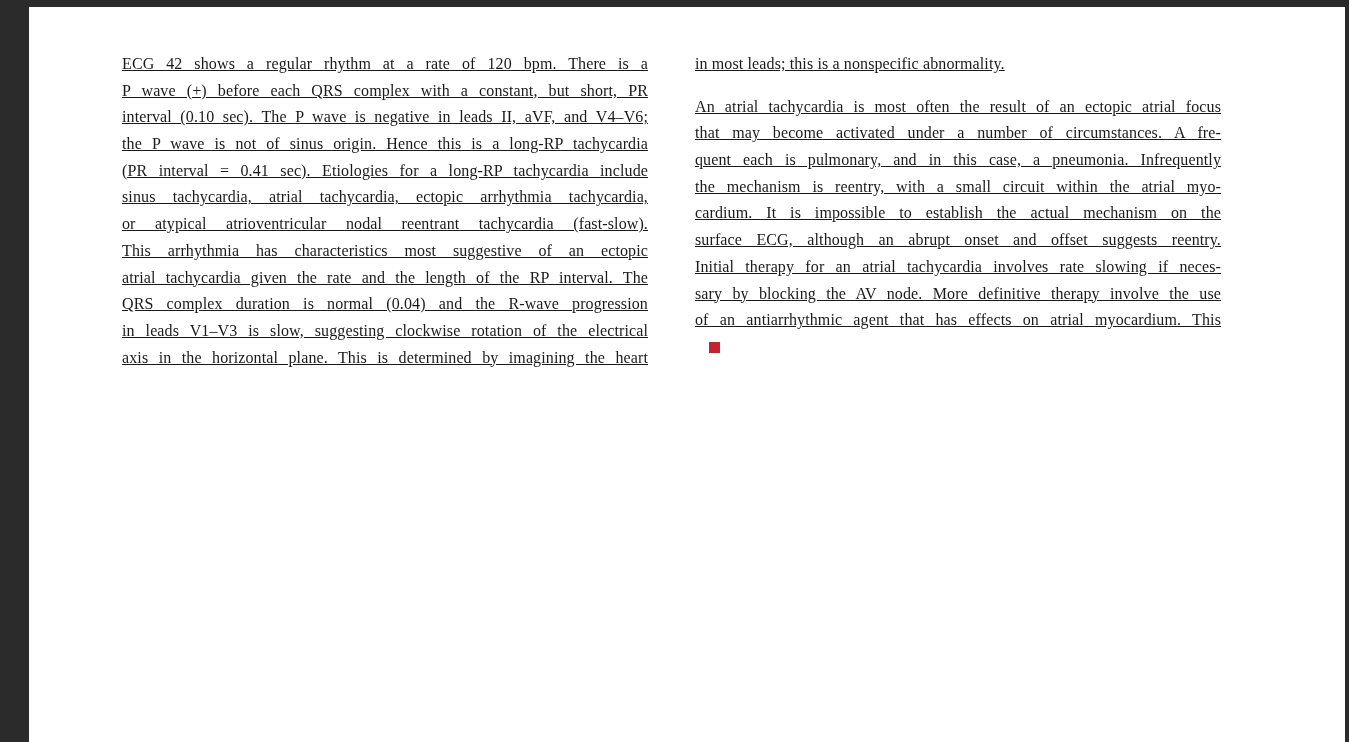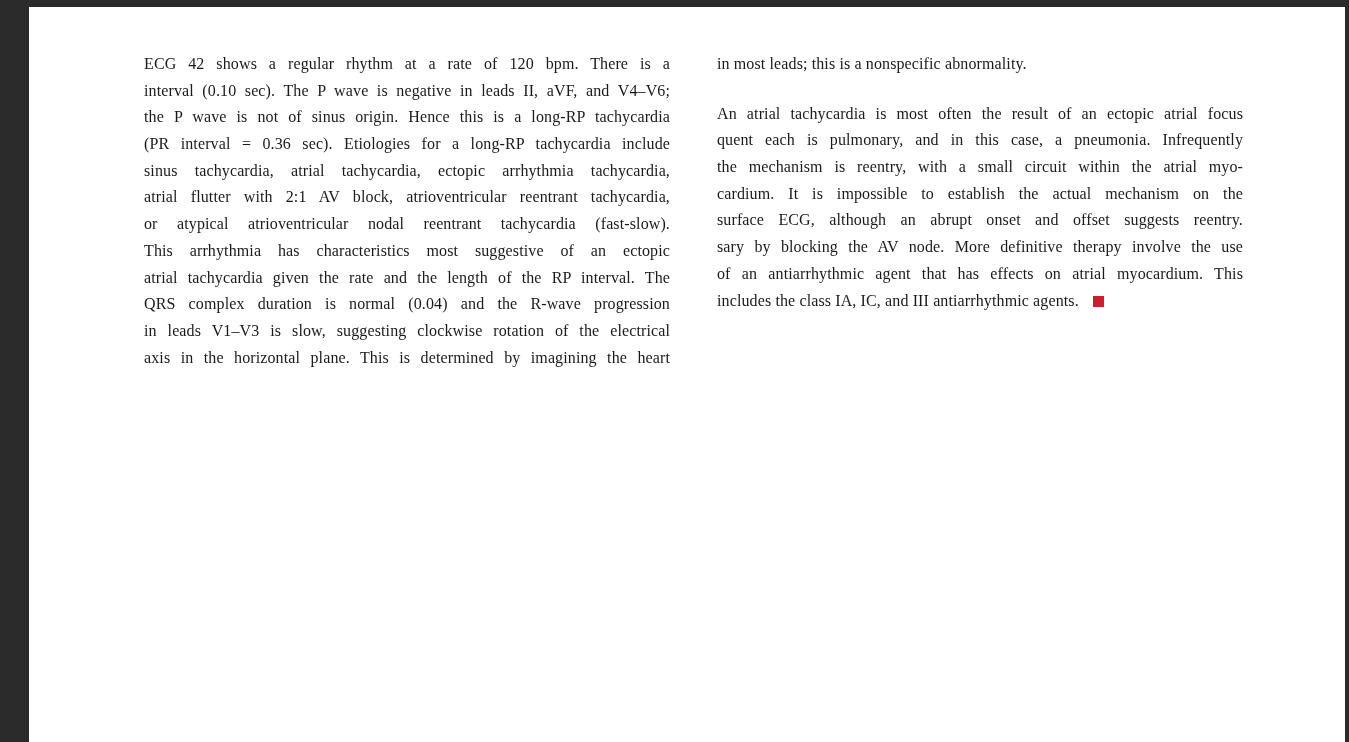--- a/index.html
+++ b/index.html
@@ -28,43 +28,44 @@
     background: #2b2b2b;
   }
   .frame-right {
     position: absolute;
     right: 0; top: 0;
     width: 4px; height: 742px;
     background: #2b2b2b;
   }
   .page {
     position: absolute;
-    left: 144px;
+    left: 122px;
     top: 51px;
     width: 1100px;
     display: flex;
     gap: 47px;
+    text-decoration: underline;
   }
   .col {
     width: 526px;
     font-size: 16px;
     line-height: 26.7px;
     letter-spacing: 0.12px;
   }
   .line {
     text-align: justify;
     text-align-last: justify;
     white-space: normal;
     height: 26.7px;
   }
   .line.par-end {
     text-align-last: left;
   }
   .para-2 {
-    margin-top: 23px;
+    margin-top: 16px;
   }
   .end-marker {
     display: inline-block;
     width: 11px;
     height: 11px;
     background: #cc1f2e;
     margin-left: 14px;
     transform: translateY(1px);
   }
 </style>
@@ -72,44 +73,46 @@
 <body>
 
 <div class="frame-top"></div>
 <div class="frame-left"></div>
 <div class="frame-right"></div>
 
 <main class="page">
 
   <section class="col">
     <div class="line">ECG 42 shows a regular rhythm at a rate of 120 bpm. There is a</div>
+    <div class="line">P wave (+) before each QRS complex with a constant, but short, PR</div>
     <div class="line">interval (0.10 sec). The P wave is negative in leads II, aVF, and V4–V6;</div>
     <div class="line">the P wave is not of sinus origin. Hence this is a long-RP tachycardia</div>
-    <div class="line">(PR interval = 0.36 sec). Etiologies for a long-RP tachycardia include</div>
+    <div class="line">(PR interval = 0.41 sec). Etiologies for a long-RP tachycardia include</div>
     <div class="line">sinus tachycardia, atrial tachycardia, ectopic arrhythmia tachycardia,</div>
-    <div class="line">atrial flutter with 2:1 AV block, atrioventricular reentrant tachycardia,</div>
     <div class="line">or atypical atrioventricular nodal reentrant tachycardia (fast-slow).</div>
     <div class="line">This arrhythmia has characteristics most suggestive of an ectopic</div>
     <div class="line">atrial tachycardia given the rate and the length of the RP interval. The</div>
     <div class="line">QRS complex duration is normal (0.04) and the R-wave progression</div>
     <div class="line">in leads V1–V3 is slow, suggesting clockwise rotation of the electrical</div>
     <div class="line">axis in the horizontal plane. This is determined by imagining the heart</div>
   </section>
 
   <section class="col">
     <div class="para">
       <div class="line par-end">in most leads; this is a nonspecific abnormality.</div>
     </div>
     <div class="para para-2">
       <div class="line">An atrial tachycardia is most often the result of an ectopic atrial focus</div>
+      <div class="line">that may become activated under a number of circumstances. A fre-</div>
       <div class="line">quent each is pulmonary, and in this case, a pneumonia. Infrequently</div>
       <div class="line">the mechanism is reentry, with a small circuit within the atrial myo-</div>
       <div class="line">cardium. It is impossible to establish the actual mechanism on the</div>
       <div class="line">surface ECG, although an abrupt onset and offset suggests reentry.</div>
+      <div class="line">Initial therapy for an atrial tachycardia involves rate slowing if neces-</div>
       <div class="line">sary by blocking the AV node. More definitive therapy involve the use</div>
       <div class="line">of an antiarrhythmic agent that has effects on atrial myocardium. This</div>
       <div class="line par-end">
-        <span>includes the class IA, IC, and III antiarrhythmic agents.</span><span class="end-marker"></span>
+        <span class="end-marker"></span>
       </div>
     </div>
   </section>
 
 </main>
 
 </body></html>

